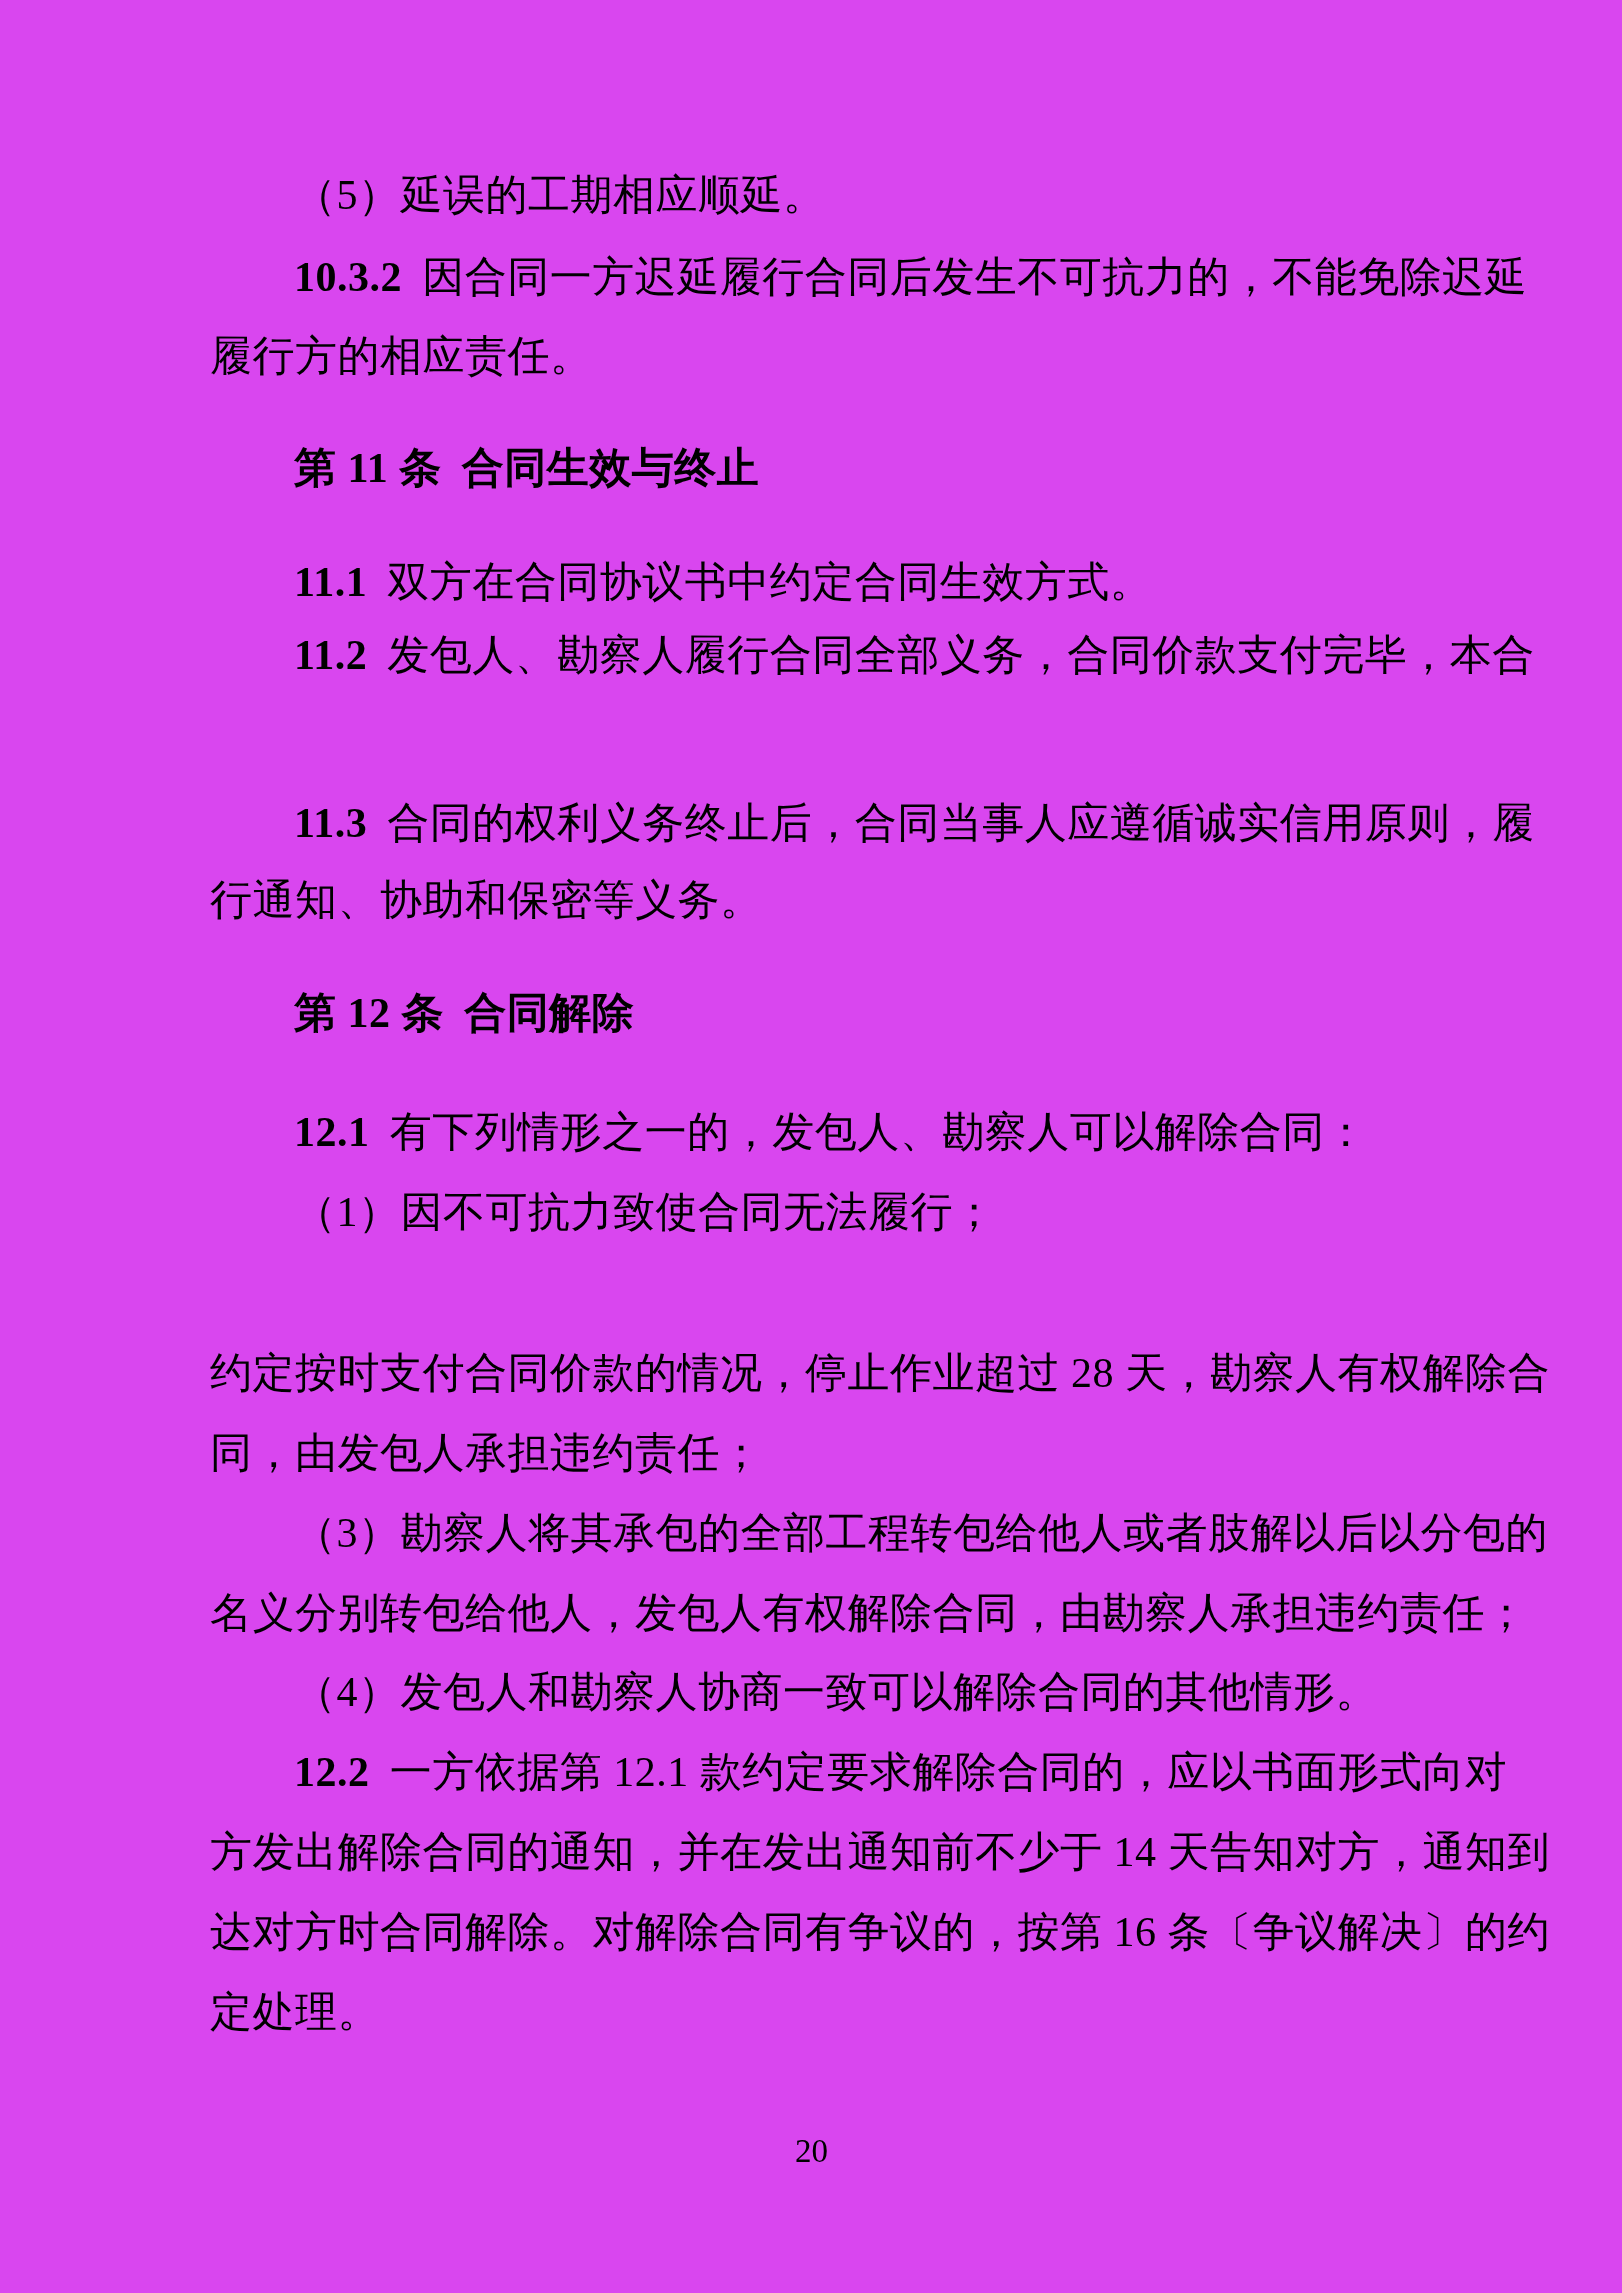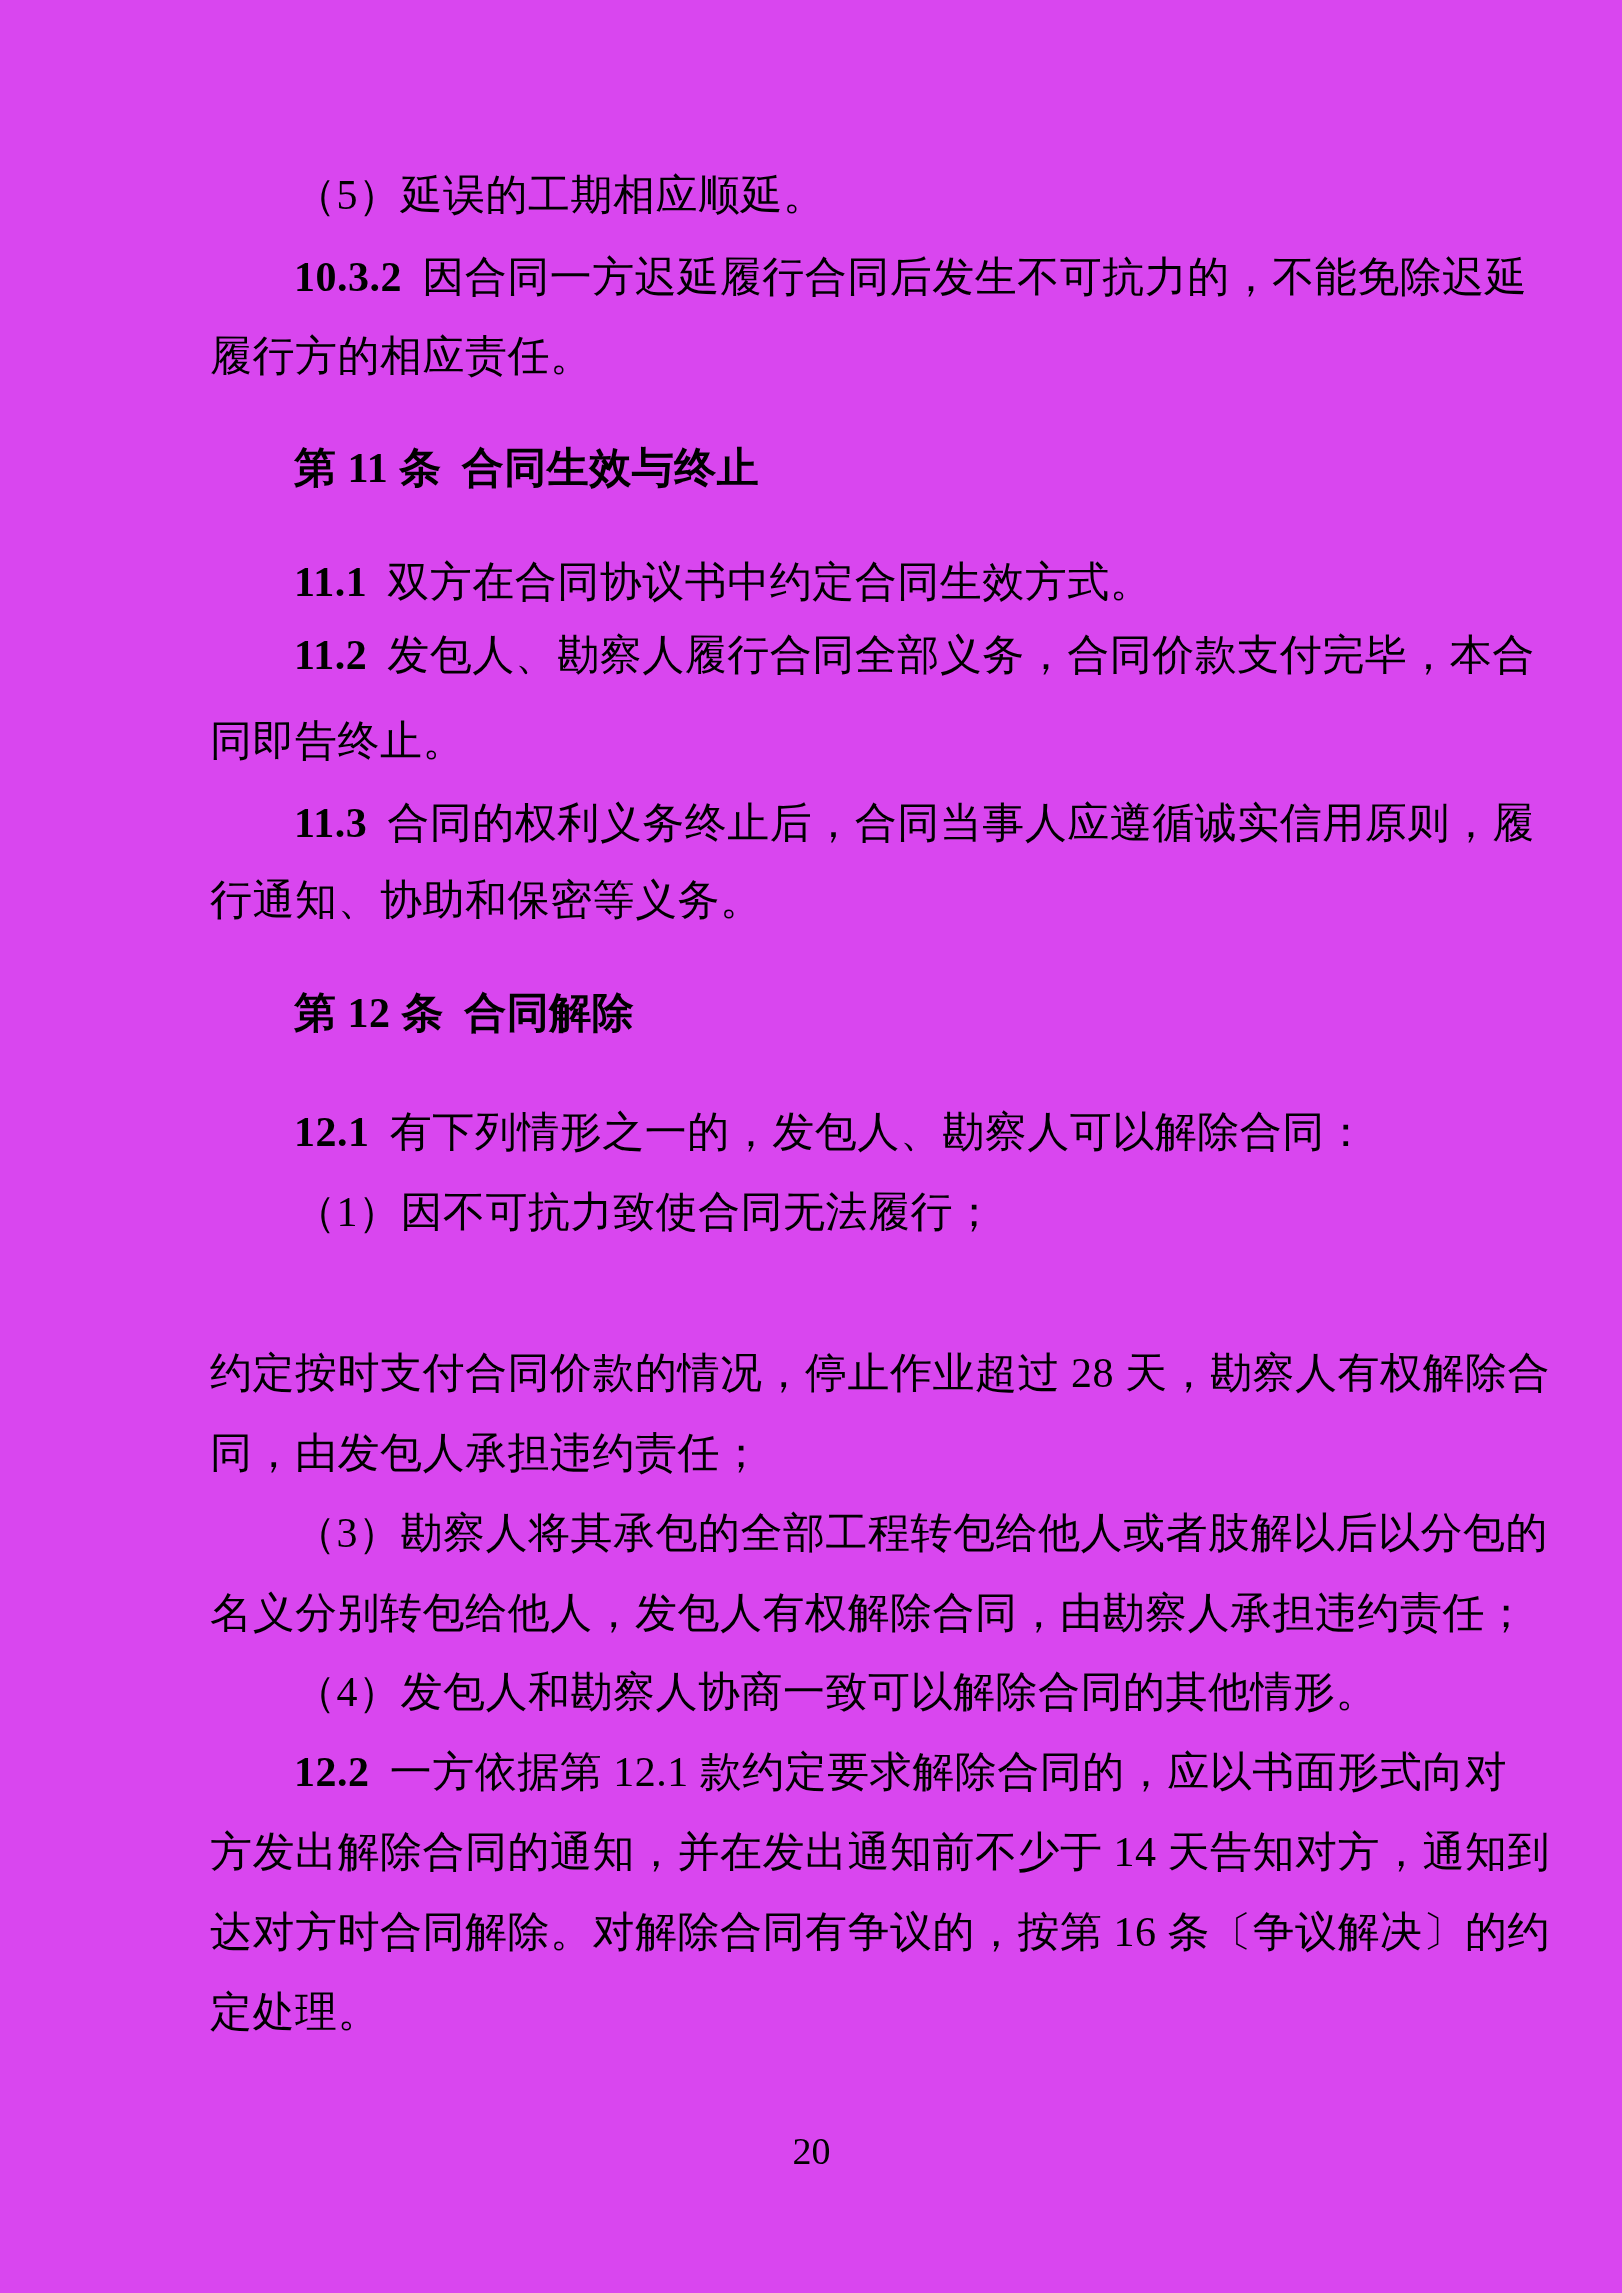--- a/index.html
+++ b/index.html
@@ -28,42 +28,41 @@
   .ind { padding-left: 84px; }
   .heading { font-weight: bold; }
   .num { font-weight: bold; margin-right: 0.48em; margin-left: 40px; }
   .num:empty { margin-right: 0; }
   .pagenum {
     position: absolute;
     left: 0;
     top: 2129px;
     width: 1623px;
     text-align: center;
-    font-size: 38px;
+    font-size: 33px;
     line-height: 45px;
   }
 </style>
 </head>
 <body>
 
 <div class="page">
 
   <div class="line ind" style="top:168px"><span class="num"></span><span>（5）延误的工期相应顺延。</span></div>
 
   <div class="line ind" style="top:250px"><span class="num">10.3.2</span><span>因合同一方迟延履行合同后发生不可抗力的，不能免除迟延</span></div>
 
   <div class="line" style="top:329px"><span class="num"></span><span>履行方的相应责任。</span></div>
 
   <div class="line ind heading" style="top:441px"><span class="num">第 11 条</span><span>合同生效与终止</span></div>
 
   <div class="line ind" style="top:555px"><span class="num">11.1</span><span>双方在合同协议书中约定合同生效方式。</span></div>
 
   <div class="line ind" style="top:628px"><span class="num">11.2</span><span>发包人、勘察人履行合同全部义务，合同价款支付完毕，本合</span></div>
 
-  <div class="line" style="top:714px"><span class="num"></span><span>同即告终止。</span></div>
 
   <div class="line ind" style="top:796px"><span class="num">11.3</span><span>合同的权利义务终止后，合同当事人应遵循诚实信用原则，履</span></div>
 
   <div class="line" style="top:873px"><span class="num"></span><span>行通知、协助和保密等义务。</span></div>
 
   <div class="line ind heading" style="top:986px"><span class="num">第 12 条</span><span>合同解除</span></div>
 
   <div class="line ind" style="top:1105px"><span class="num">12.1</span><span>有下列情形之一的，发包人、勘察人可以解除合同：</span></div>
 
   <div class="line ind" style="top:1185px"><span class="num"></span><span>（1）因不可抗力致使合同无法履行；</span></div>

